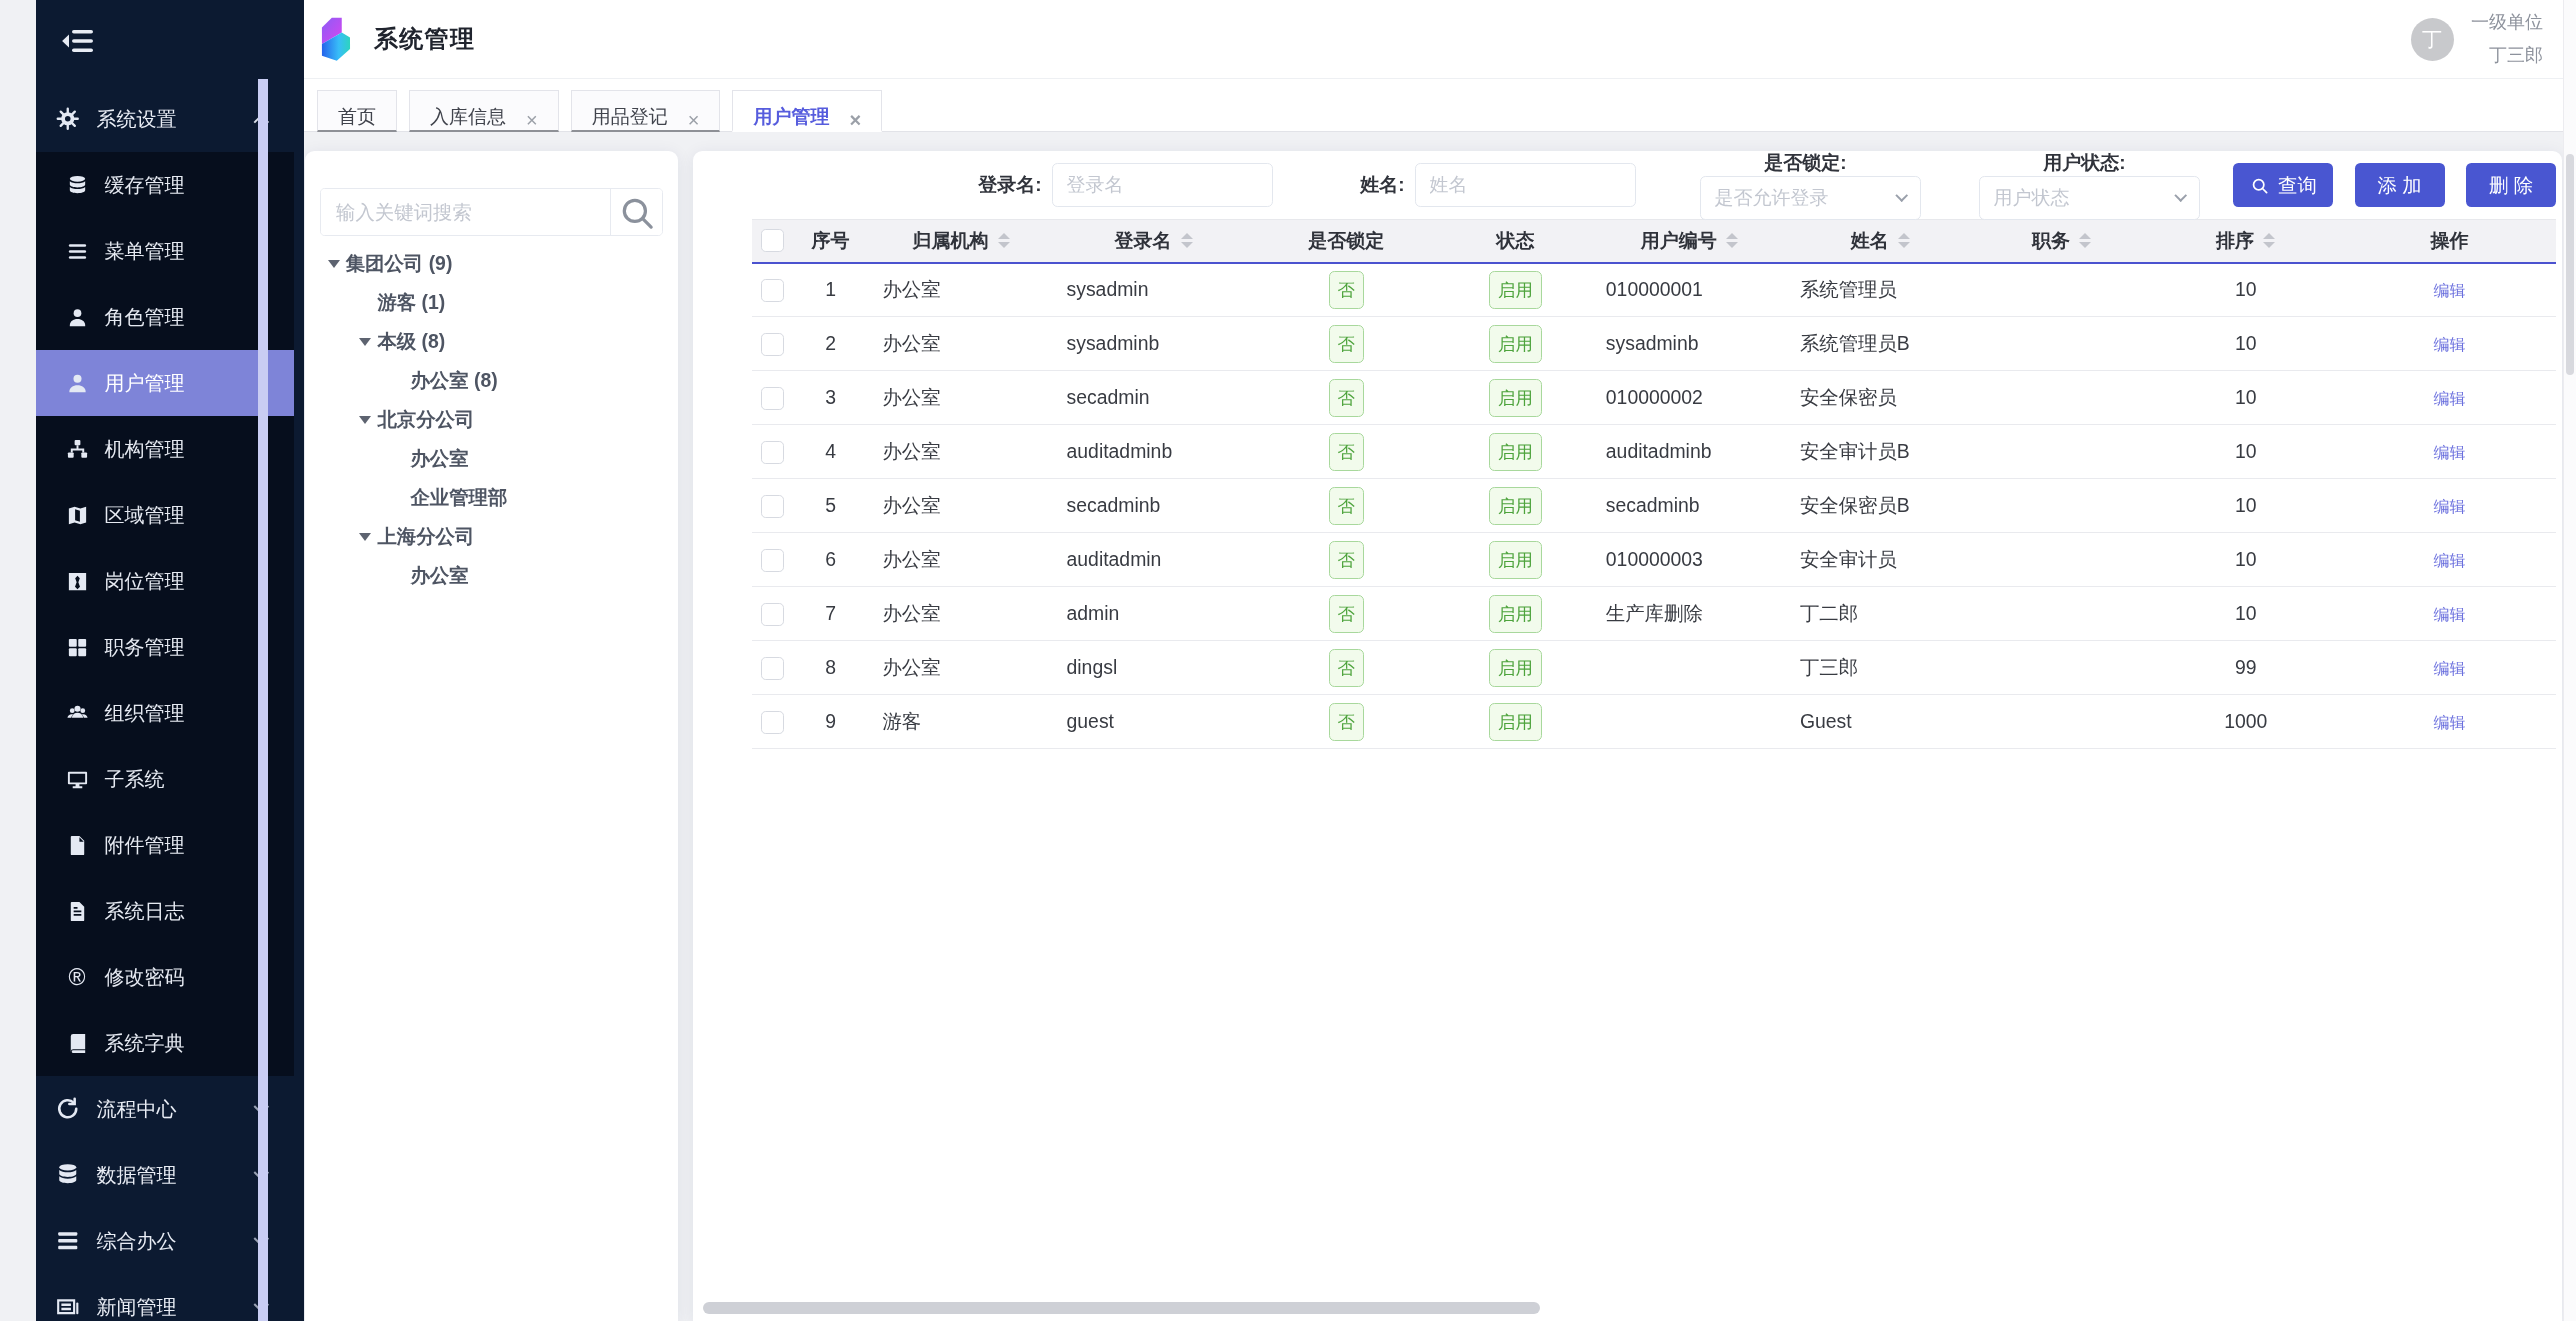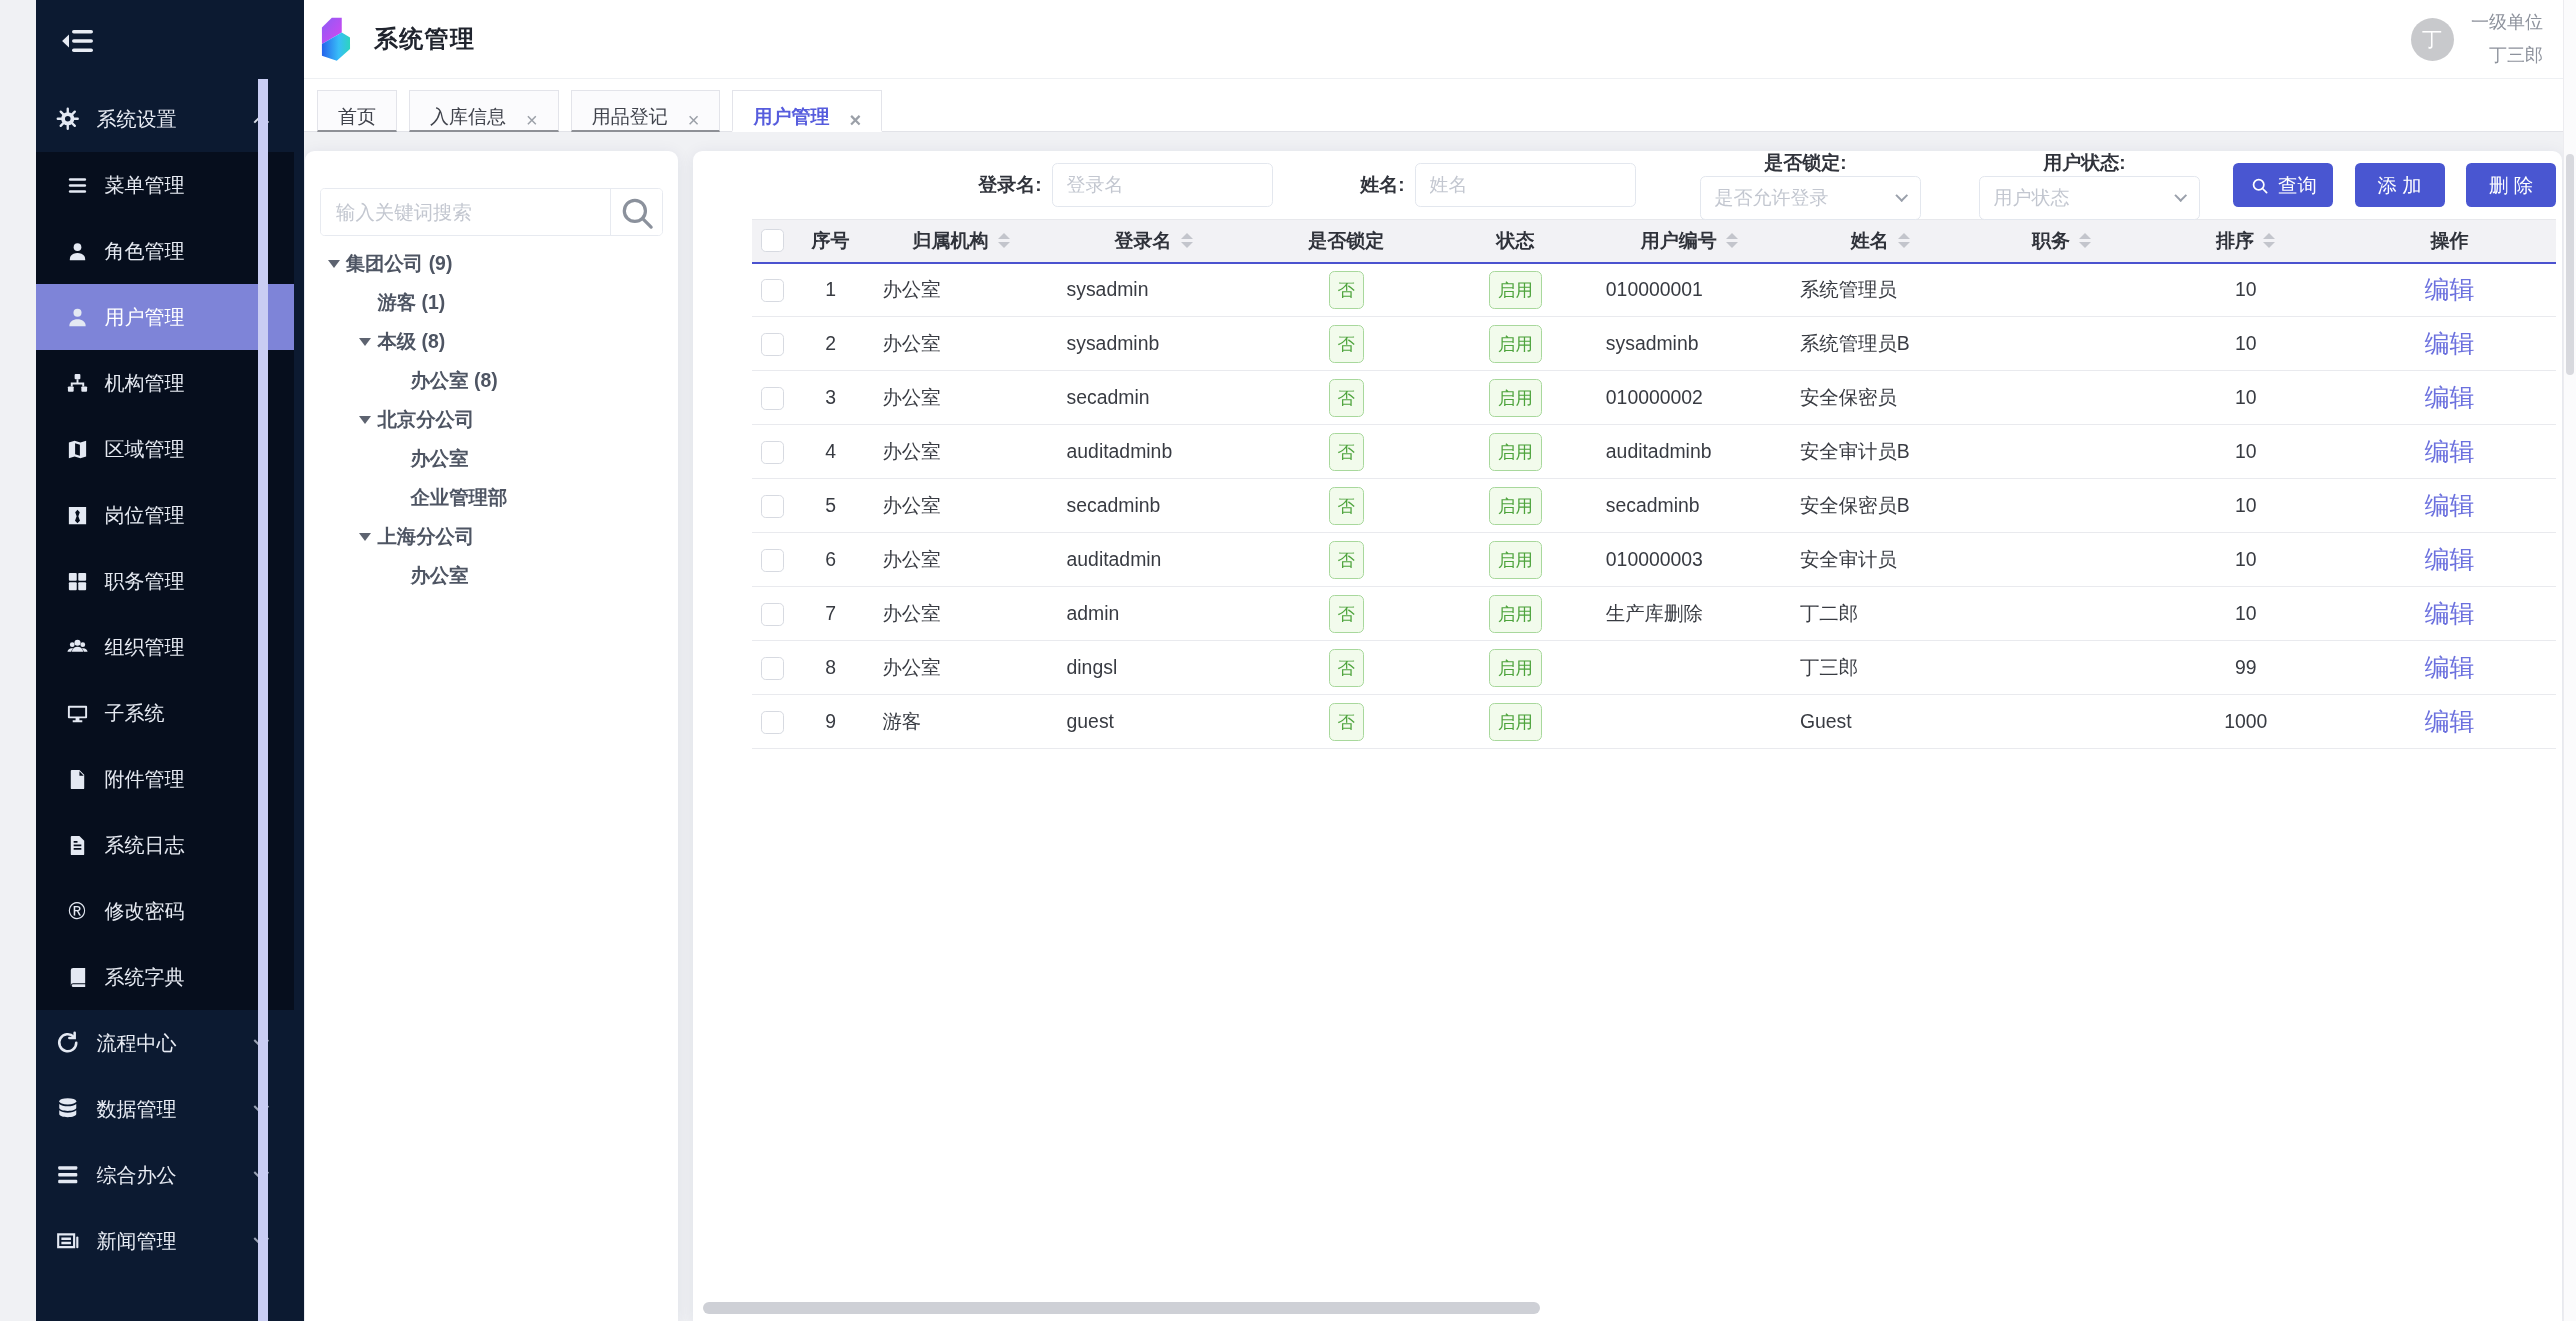--- a/index.html
+++ b/index.html
@@ -85,21 +85,21 @@
   td.al,th.al{text-align:left;padding-left:13.4px;}
   td.ac{text-align:center;}
   .sort{display:inline-flex;flex-direction:column;gap:2.7px;}
   .sort i{display:block;width:0;height:0;border-left:6px solid transparent;border-right:6px solid transparent;}
   .sort .up{border-bottom:6px solid #c3c5cc;}
   .sort .dn{border-top:6px solid #c3c5cc;}
   .cb{display:inline-block;width:23px;height:23px;border:1.3px solid #d7dae1;border-radius:4.7px;background:#fff;
     vertical-align:middle;cursor:pointer;}
   .badge{display:inline-flex;align-items:center;justify-content:center;min-width:31px;height:38px;padding:0 8px;
     border:1.3px solid #a8d89c;background:#f2fbec;color:#4da33c;border-radius:5.4px;font-size:17.4px;}
-  .editlink{color:#6b70de;font-size:25px;text-decoration:none;cursor:pointer;}
+  .editlink{color:#6b70de;font-size:16px;text-decoration:none;cursor:pointer;}
 
   
   .vscroll{position:absolute;right:0;top:0;width:13.4px;height:1321px;background:#fbfbfc;border-left:0.7px solid #ececf0;z-index:7;}
   .vthumb{position:absolute;left:2px;right:2px;top:154px;height:221px;background:#d8d9de;border-radius:5.4px;}
   .hthumb{position:absolute;left:703px;top:1302px;width:837px;height:12px;background:#ced0d6;border-radius:6px;z-index:7;}
 
   .mi svg{width:100%;height:100%;display:block;}
 </style>
 </head>
 <body>
@@ -129,20 +129,30 @@
               </g>
             </svg>
           </span>
           <span>系统设置</span>
           <i class="chev up"></i>
         </div>
         <div class="submenu">
           <div class="srow">
             <span class="mi">
               <svg viewBox="0 0 24 24" fill="currentColor">
+                <ellipse cx="12" cy="5" rx="8" ry="3"></ellipse>
+                <path d="M4 7.5c1.6 1.5 4.6 2.2 8 2.2s6.4-.7 8-2.2V11c0 1.7-3.6 3-8 3s-8-1.3-8-3z"></path>
+                <path d="M4 13.5c1.6 1.5 4.6 2.2 8 2.2s6.4-.7 8-2.2V17c0 1.7-3.6 3-8 3s-8-1.3-8-3z"></path>
+              </svg>
+            </span>
+            <span>缓存管理</span>
+          </div>
+          <div class="srow">
+            <span class="mi">
+              <svg viewBox="0 0 24 24" fill="currentColor">
                 <rect x="3" y="4.5" width="18" height="2.6" rx="1.3"></rect>
                 <rect x="3" y="10.7" width="18" height="2.6" rx="1.3"></rect>
                 <rect x="3" y="16.9" width="18" height="2.6" rx="1.3"></rect>
               </svg>
             </span>
             <span>菜单管理</span>
           </div>
           <div class="srow">
             <span class="mi">
               <svg viewBox="0 0 24 24" fill="currentColor">

